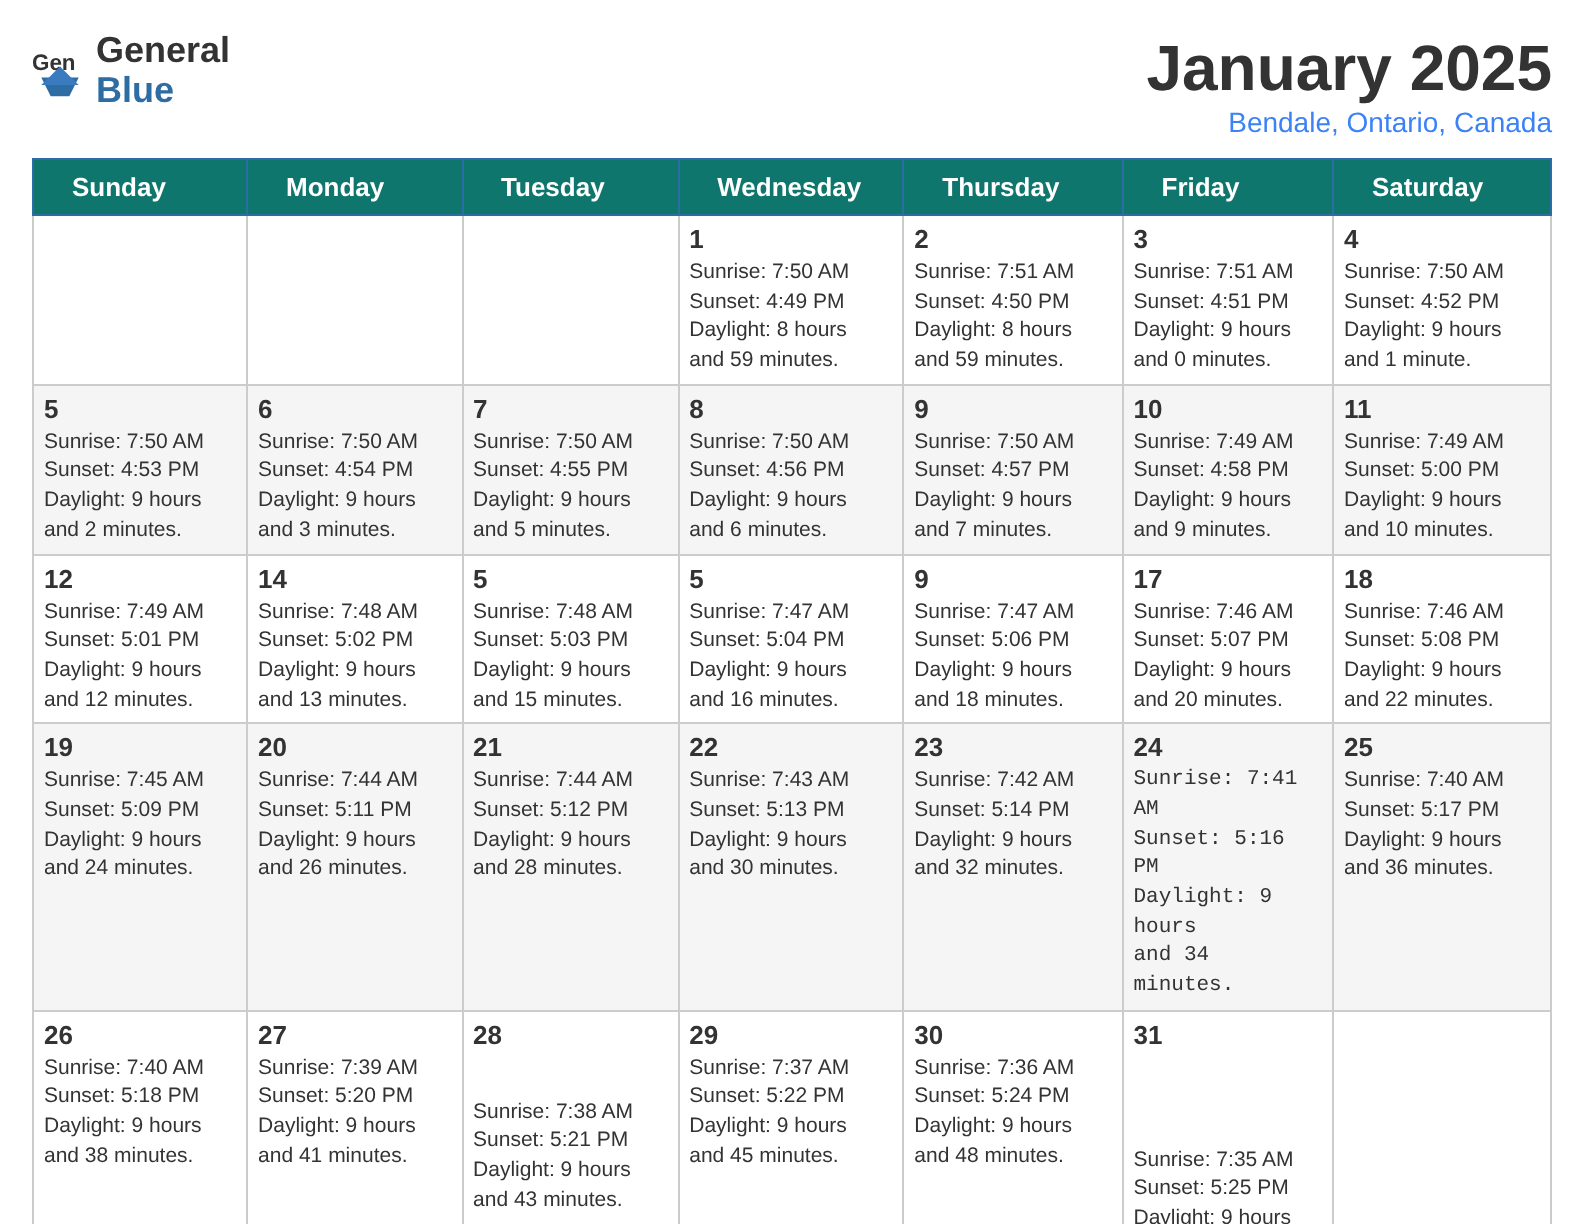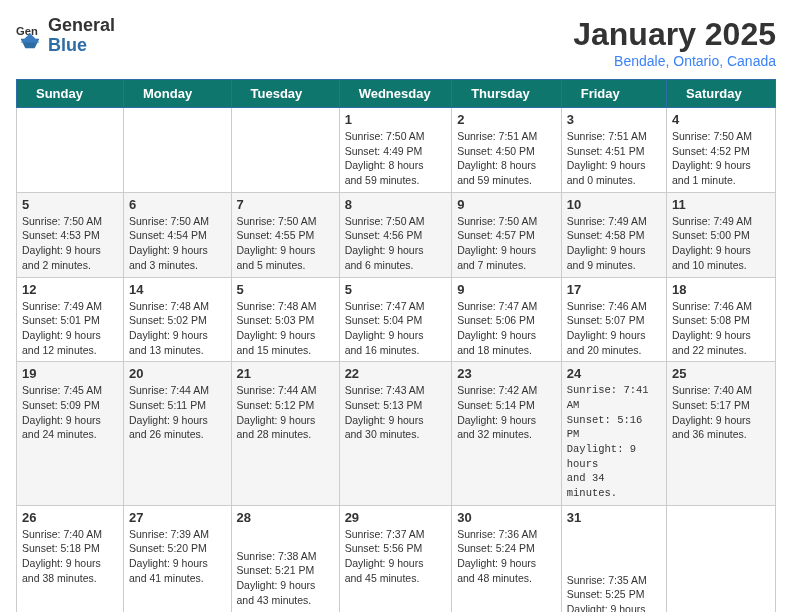--- a/index.html
+++ b/index.html
@@ -324,21 +324,21 @@
         <td>
           <span class="day-number">28</span>
           <div class="day-info" style="white-space: pre-line; margin-top: 24px;">Sunrise: 7:38 AM
 Sunset: 5:21 PM
 Daylight: 9 hours
 and 43 minutes.</div>
         </td>
         <td>
           <span class="day-number">29</span>
           <div class="day-info" style="white-space: pre-line;">Sunrise: 7:37 AM
-Sunset: 5:56 PM
+Sunset: 5:22 PM
 Daylight: 9 hours
 and 45 minutes.</div>
         </td>
         <td>
           <span class="day-number">30</span>
           <div class="day-info" style="white-space: pre-line;">Sunrise: 7:36 AM
 Sunset: 5:24 PM
 Daylight: 9 hours
 and 48 minutes.</div>
         </td>

